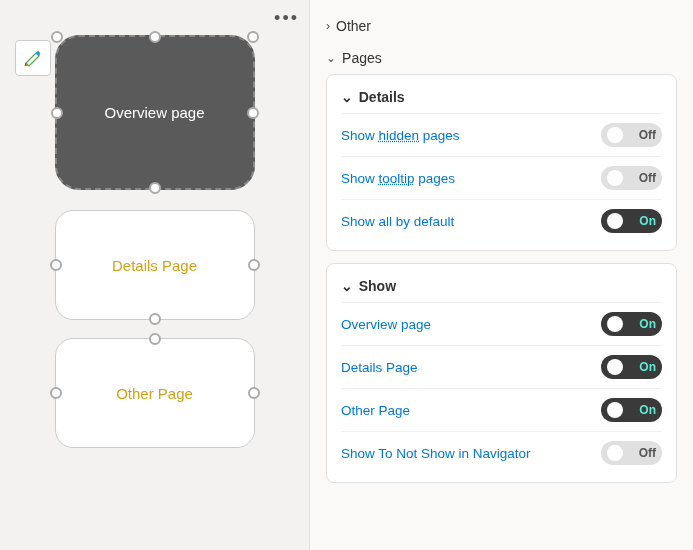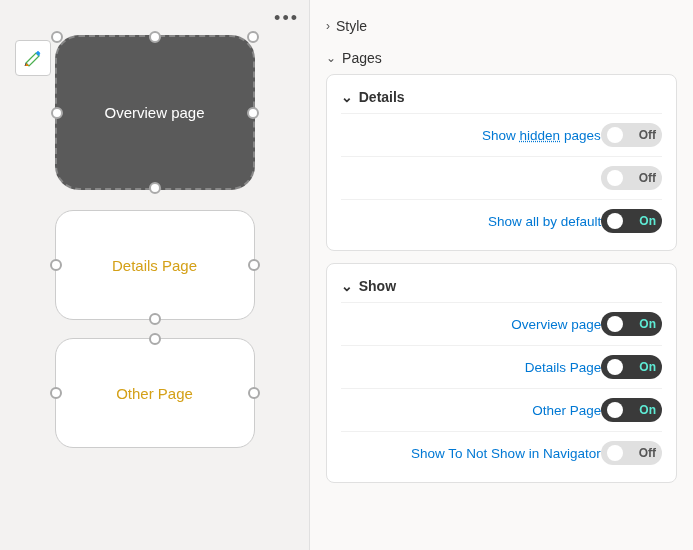--- a/index.html
+++ b/index.html
@@ -165,21 +165,21 @@
       gap: 6px;
       padding: 6px 0 8px 0;
       font-size: 14px;
       font-weight: 600;
       color: #333;
     }
 
     .toggle-row {
       display: flex;
       align-items: center;
-      justify-content: flex-end;
+      justify-content: space-between;
       padding: 9px 0;
       border-top: 1px solid #f0f0f0;
     }
     .toggle-row:first-of-type {
       border-top: none;
     }
 
     .toggle-label {
       color: #0078d4;
       font-size: 13.5px;
@@ -269,21 +269,21 @@
       <span class="connector connector-right-mid"></span>
       <span>Other Page</span>
     </div>
   </div>
 </div>
 
 <div class="right-panel">
 
   <div class="section-header">
     <span class="chevron">›</span>
-    <span>Style</span>
+    <span>Other</span>
   </div>
 
   <div class="section-header">
     <span class="chevron">⌄</span>
     <span>Pages</span>
   </div>
 
   <div class="section-card">
     <div class="sub-section-header">
       <span class="chevron">⌄</span>
@@ -294,20 +294,23 @@
       <span class="toggle-label">
         Show <span class="highlight">hidden</span> pages
       </span>
       <div class="toggle-switch off">
         <span class="toggle-knob"></span>
         <span>Off</span>
       </div>
     </div>
 
     <div class="toggle-row">
+      <span class="toggle-label">
+        Show <span class="highlight">tooltip</span> pages
+      </span>
       <div class="toggle-switch off">
         <span class="toggle-knob"></span>
         <span>Off</span>
       </div>
     </div>
 
     <div class="toggle-row">
       <span class="toggle-label">Show all by default</span>
       <div class="toggle-switch on">
         <span class="toggle-knob"></span>

